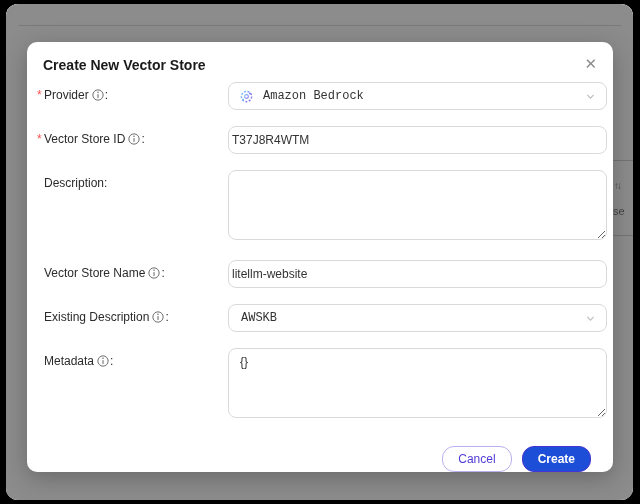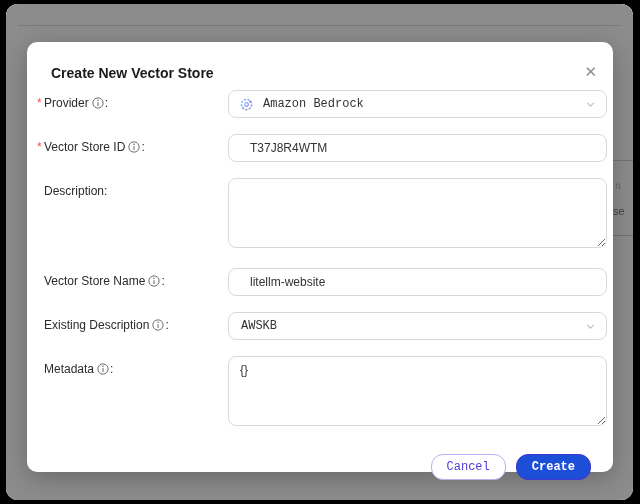--- a/index.html
+++ b/index.html
@@ -15,48 +15,48 @@
   .bg-line-1{top:156px;right:0;width:22px;}
   .bg-line-2{top:231px;right:0;width:22px;}
   .bg-sort{position:absolute;top:176px;left:608px;font-size:10px;color:#8f8f8f;letter-spacing:-2px;}
   .bg-se{position:absolute;top:201px;left:607px;font-size:11px;color:#7a7a7a;}
   .overlay{position:absolute;inset:0;background:rgba(0,0,0,0.45);}
   
   .modal{position:absolute;left:21px;top:38px;width:586px;height:430px;background:#ffffff;
          border-radius:10px;box-shadow:0 6px 24px rgba(0,0,0,.25);
          padding:14px 0 0 0;box-sizing:border-box;}
   .modal-header{position:relative;padding:0 16px;margin-bottom:8px;}
-  .modal-title{margin:8px;font-size:14px;font-weight:bold;color:#1a1a1a;line-height:18px;}
+  .modal-title{margin:0;font-size:14px;font-weight:bold;color:#1a1a1a;line-height:18px;}
   .close{position:absolute;right:16px;top:0;font-size:15px;color:#8c8c8c;cursor:pointer;line-height:16px;}
   .form{padding:0 6px 0 0;}
   .form-row{display:flex;align-items:flex-start;margin-bottom:16px;}
   .form-row.row-select{align-items:center;}
   .label-cell{width:201px;flex:none;box-sizing:border-box;padding-left:17px;position:relative;
               font-size:12px;color:#2b2b2b;padding-top:6px;line-height:14px;}
   .row-select .label-cell{padding-top:0;}
   .req{position:absolute;left:10px;color:#ff4d4f;font-size:12px;}
   .info{display:inline-block;vertical-align:-2px;margin:0 1px 0 3px;cursor:pointer;}
   .field-cell{flex:1;min-width:0;}
   .select-box{display:flex;align-items:center;height:26px;border:1px solid #d9d9d9;border-radius:8px;
               background:#fff;padding:0 10px;cursor:pointer;font-family:Liberation Mono, monospace;}
   .select-box .val{font-size:12px;color:#333;flex:1;margin-left:2px;
                    white-space:nowrap;overflow:hidden;text-overflow:ellipsis;}
   .bedrock{display:inline-flex;margin-right:7px;flex:none;}
   .chev{flex:none;display:inline-flex;margin-left:6px;}
   .text-input{width:100%;height:28px;border:1px solid #d9d9d9;border-radius:8px;box-sizing:border-box;
-              padding:0 21px;font-size:12px;color:#333;outline:none;background:#fff;
+              padding:0 3px;font-size:12px;color:#333;outline:none;background:#fff;
               font-family:"Liberation Sans","DejaVu Sans",sans-serif;}
   .textarea{width:100%;border:1px solid #d9d9d9;border-radius:8px;box-sizing:border-box;
             padding:6px 11px;font-size:12px;color:#333;outline:none;resize:both;
             font-family:"Liberation Sans","DejaVu Sans",sans-serif;background:#fff;}
   .ta-desc{height:70px;}
   .ta-meta{height:70px;}
   .footer{display:flex;justify-content:flex-end;gap:10px;padding:8px 16px 0 0;}
   .btn{height:26px;border-radius:12px;font-size:12px;padding:0 15px;cursor:pointer;
-       font-family:Liberation Mono, monospace;}
+       font-family:Liberation Sans, sans-serif;}
   .btn-cancel{background:#fff;border:1px solid #b9b0f0;color:#4f3cd6;}
   .btn-create{background:#1d4ed8;border:1px solid #4733d0;color:#fff;font-weight:bold;}
 </style>
 </head>
 <body>
 
 <svg width="0" height="0" style="position:absolute">
   <defs>
     <linearGradient id="bedrock-grad" x1="0" y1="0" x2="1" y2="1">
       <stop offset="0" stop-color="#7cc4fa"></stop>

